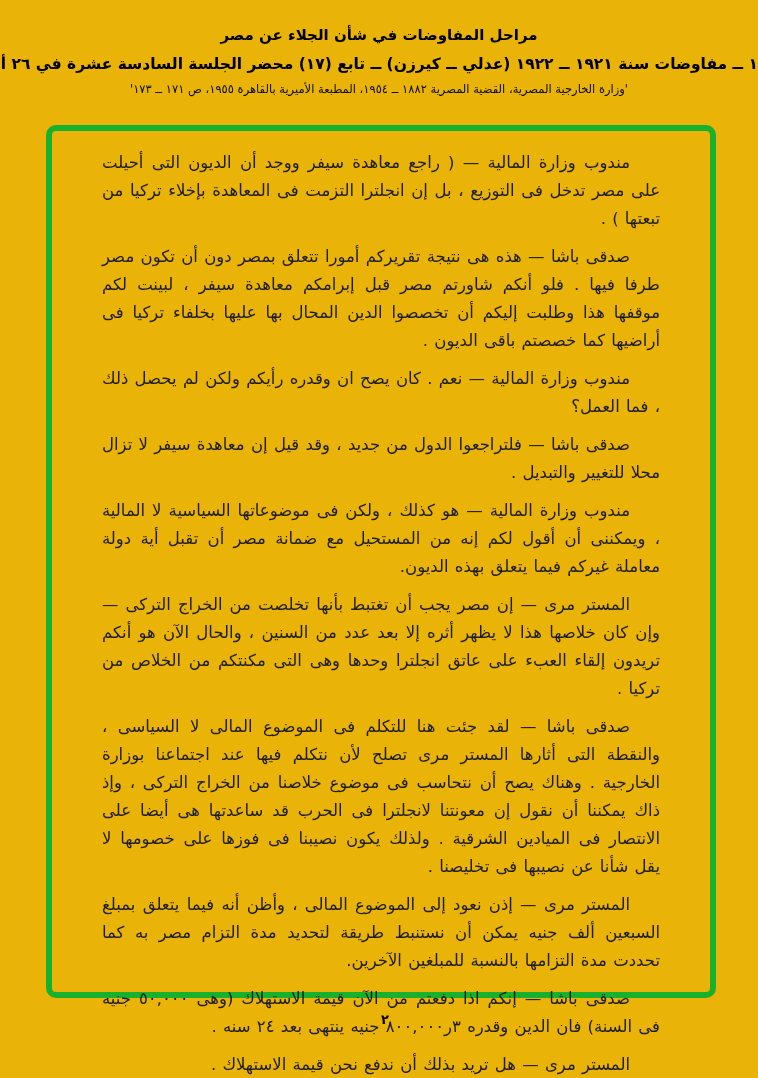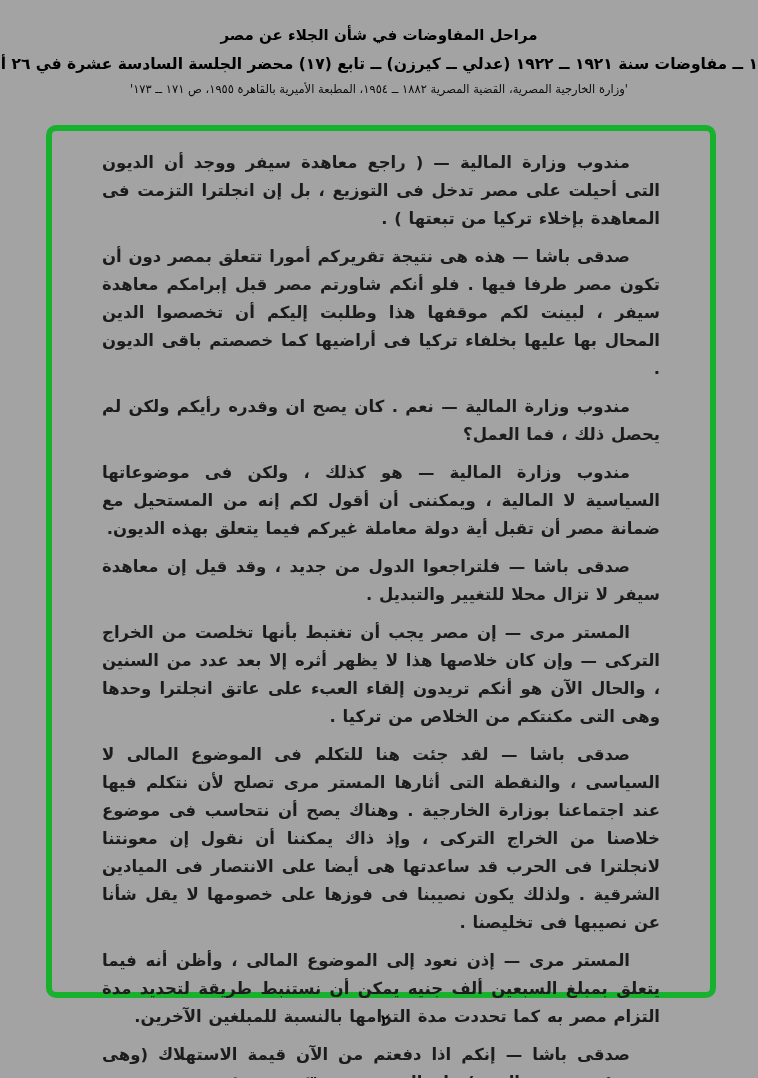--- a/index.html
+++ b/index.html
@@ -4,21 +4,21 @@
 <style>
   * { margin: 0; padding: 0; box-sizing: border-box; }
   html, body {
     width: 758px; height: 1078px;
     background: #ffffff;
     font-family: "DejaVu Sans", sans-serif;
   }
   .page {
     position: relative;
     width: 758px; height: 1078px;
-    background: #a3a3a3;
+    background: #eab308;
     overflow: hidden;
   }
   .doc-header {
     direction: rtl;
     text-align: center;
     padding-top: 26px;
     color: #000000;
   }
   .doc-title {
     font-size: 15px;
@@ -68,27 +68,27 @@
 <body>
 
 <div class="page">
 
   <div class="doc-header">
     <div class="doc-title">مراحل المفاوضات في شأن الجلاء عن مصر</div>
     <div class="doc-session">١ ــ مفاوضات سنة ١٩٢١ ــ ١٩٢٢ (عدلي ــ كيرزن) ــ تابع (١٧) محضر الجلسة السادسة عشرة في ٢٦ أغسطس</div>
     <div class="doc-source">'وزارة الخارجية المصرية، القضية المصرية ١٨٨٢ ــ ١٩٥٤، المطبعة الأميرية بالقاهرة ١٩٥٥، ص ١٧١ ــ ١٧٣'</div>
   </div>
 
-  <div class="annotation-box" style="border-color: rgb(23, 177, 45); font-weight: bold;">
+  <div class="annotation-box" style="border-color: rgb(23, 177, 45);">
     <div class="transcript">
       <p>مندوب وزارة المالية — ( راجع معاهدة سيفر ووجد أن الديون التى أحيلت على مصر تدخل فى التوزيع ، بل إن انجلترا التزمت فى المعاهدة بإخلاء تركيا من تبعتها ) .</p>
       <p>صدقى باشا — هذه هى نتيجة تقريركم أمورا تتعلق بمصر دون أن تكون مصر طرفا فيها . فلو أنكم شاورتم مصر قبل إبرامكم معاهدة سيفر ، لبينت لكم موقفها هذا وطلبت إليكم أن تخصصوا الدين المحال بها عليها بخلفاء تركيا فى أراضيها كما خصصتم باقى الديون .</p>
       <p>مندوب وزارة المالية — نعم . كان يصح ان وقدره رأيكم ولكن لم يحصل ذلك ، فما العمل؟</p>
+      <p>صدقى باشا — فلتراجعوا الدول من جديد ، وقد قيل إن معاهدة سيفر لا تزال محلا للتغيير والتبديل .</p>
       <p>مندوب وزارة المالية — هو كذلك ، ولكن فى موضوعاتها السياسية لا المالية ، ويمكننى أن أقول لكم إنه من المستحيل مع ضمانة مصر أن تقبل أية دولة معاملة غيركم فيما يتعلق بهذه الديون.</p>
-      <p>صدقى باشا — فلتراجعوا الدول من جديد ، وقد قيل إن معاهدة سيفر لا تزال محلا للتغيير والتبديل .</p>
       <p>المستر مرى — إن مصر يجب أن تغتبط بأنها تخلصت من الخراج التركى — وإن كان خلاصها هذا لا يظهر أثره إلا بعد عدد من السنين ، والحال الآن هو أنكم تريدون إلقاء العبء على عاتق انجلترا وحدها وهى التى مكنتكم من الخلاص من تركيا .</p>
       <p>صدقى باشا — لقد جئت هنا للتكلم فى الموضوع المالى لا السياسى ، والنقطة التى أثارها المستر مرى تصلح لأن نتكلم فيها عند اجتماعنا بوزارة الخارجية . وهناك يصح أن نتحاسب فى موضوع خلاصنا من الخراج التركى ، وإذ ذاك يمكننا أن نقول إن معونتنا لانجلترا فى الحرب قد ساعدتها هى أيضا على الانتصار فى الميادين الشرقية . ولذلك يكون نصيبنا فى فوزها على خصومها لا يقل شأنا عن نصيبها فى تخليصنا .</p>
       <p>المستر مرى — إذن نعود إلى الموضوع المالى ، وأظن أنه فيما يتعلق بمبلغ السبعين ألف جنيه يمكن أن نستنبط طريقة لتحديد مدة التزام مصر به كما تحددت مدة التزامها بالنسبة للمبلغين الآخرين.</p>
       <p>صدقى باشا — إنكم اذا دفعتم من الآن قيمة الاستهلاك (وهى ٥٠,٠٠٠ جنيه فى السنة) فان الدين وقدره ٣ر٨٠٠,٠٠٠ جنيه ينتهى بعد ٢٤ سنه .</p>
       <p>المستر مرى — هل تريد بذلك أن ندفع نحن قيمة الاستهلاك .</p>
     </div>
   </div>
 
   <div class="page-num">٢</div>
 

